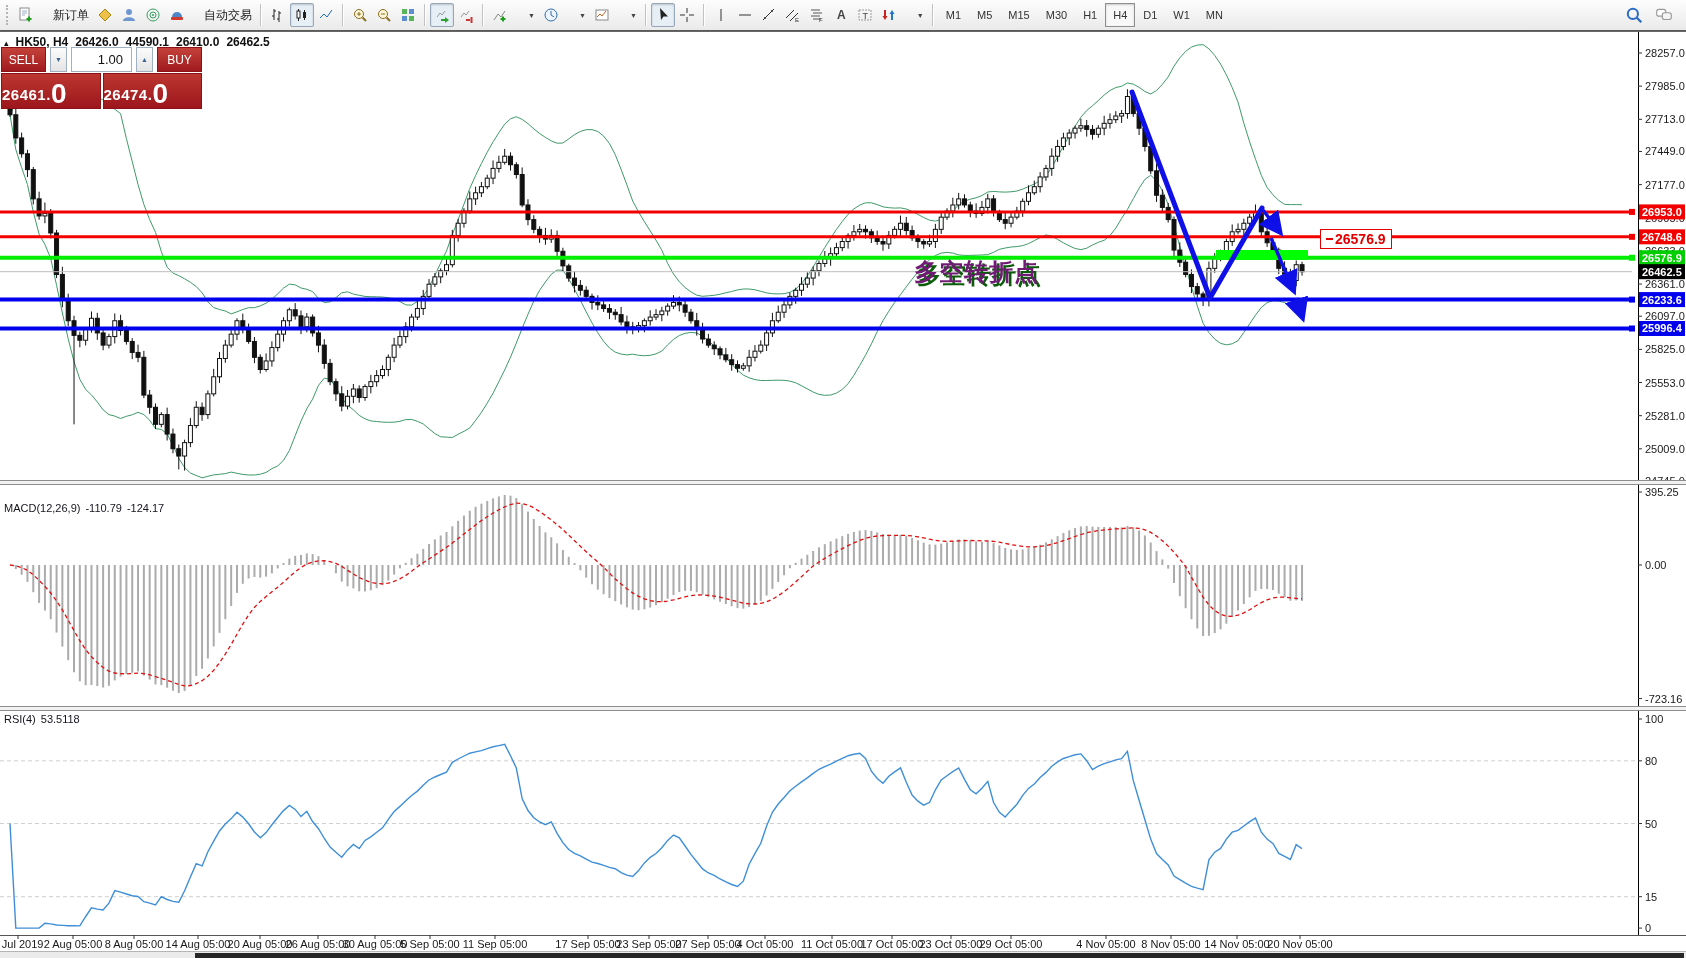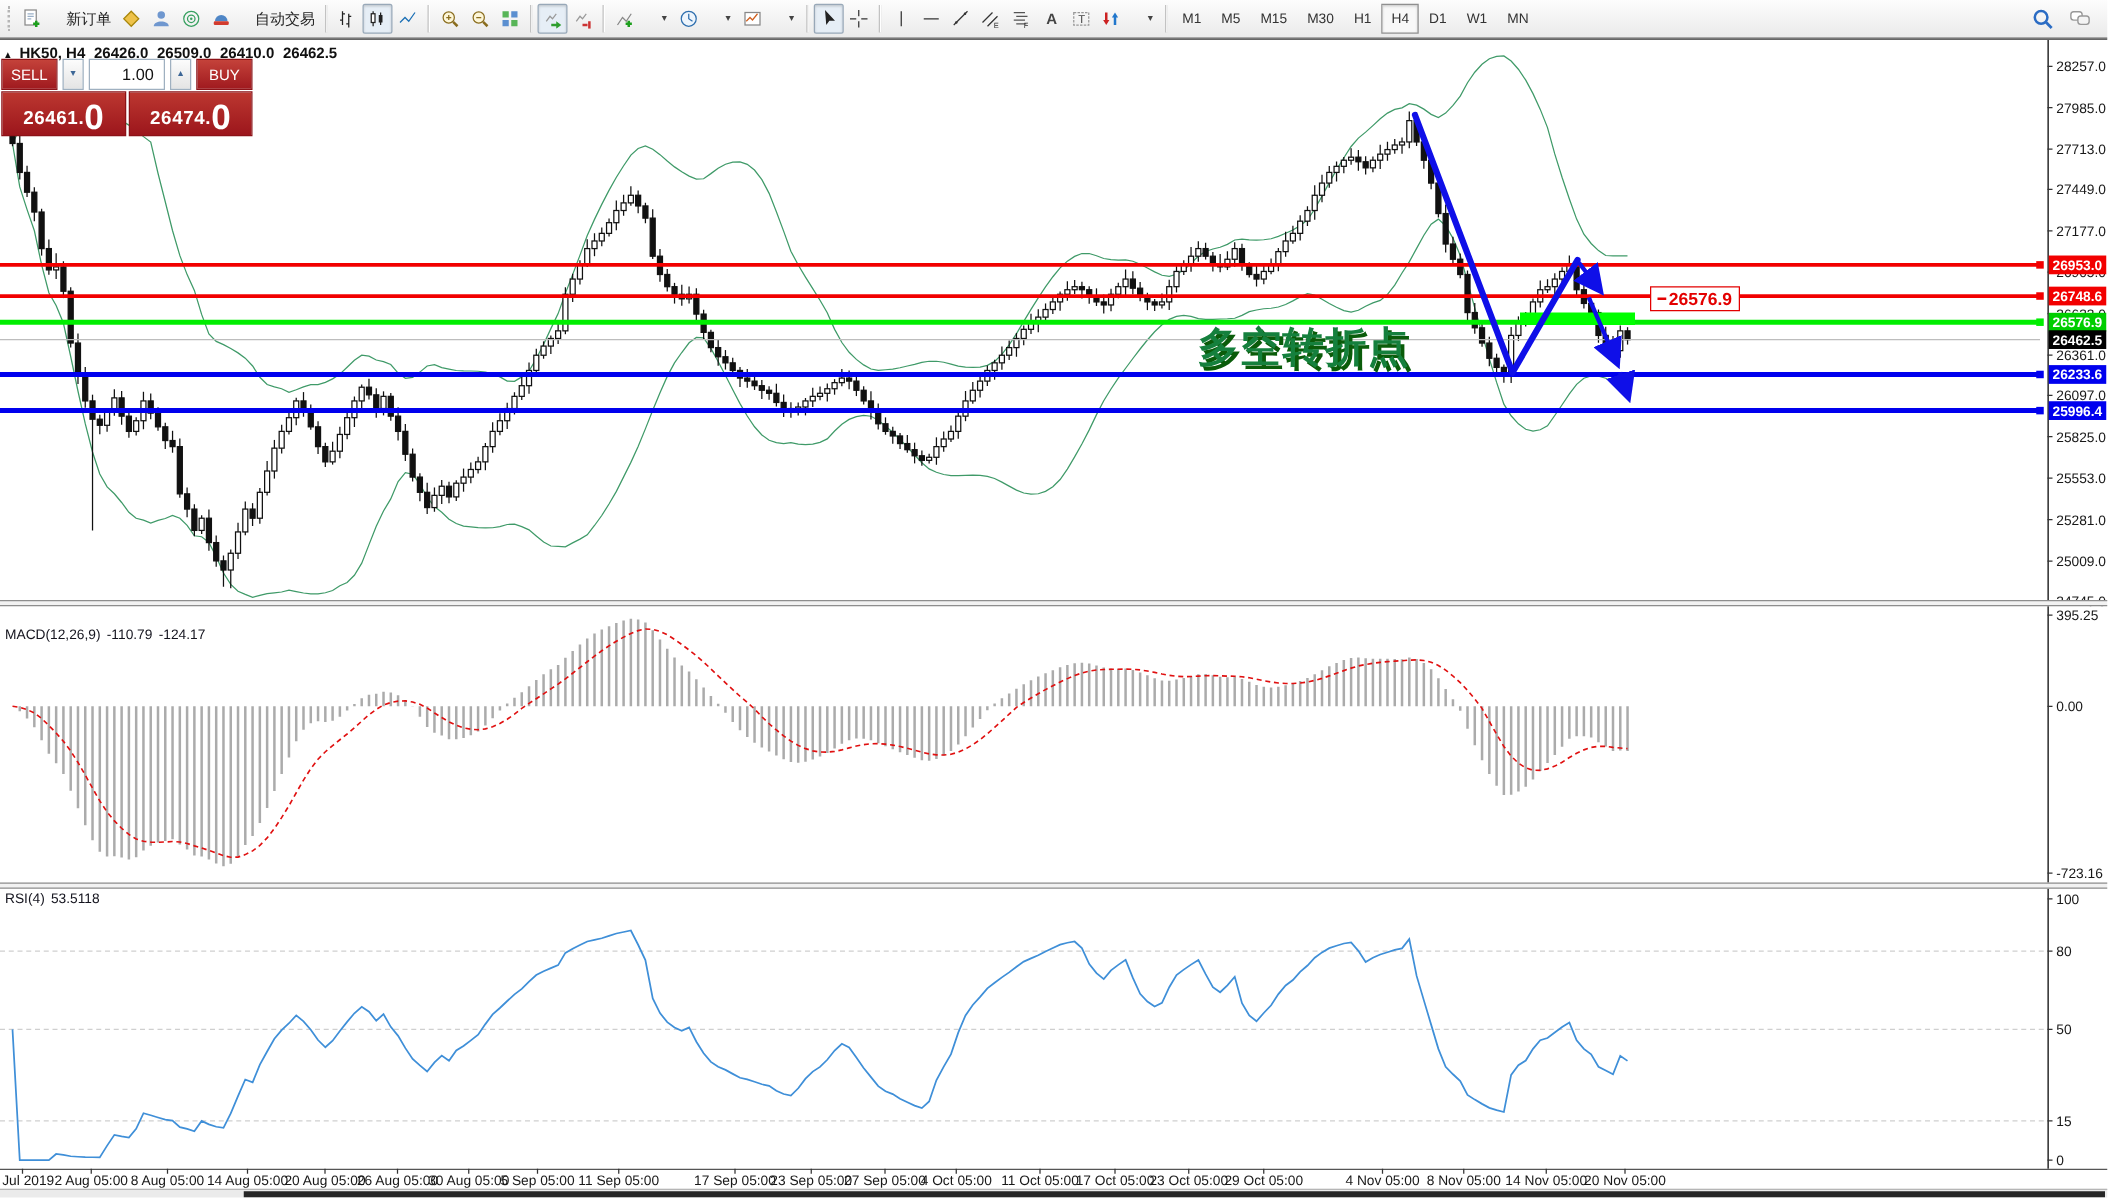--- a/index.html
+++ b/index.html
@@ -27,29 +27,29 @@
   .qpanel{position:absolute;left:1px;top:47px;width:201px;z-index:7;font-family:"Liberation Sans",sans-serif}
   .qrow1{display:flex;height:25px;gap:4px}
   .qbtn{width:45px;background:linear-gradient(#c4423a,#a01a1f);color:#fff;font-size:12px;
         display:flex;align-items:center;justify-content:center;border:1px solid #8c1217;box-sizing:border-box}
   .qspin{width:17px;background:linear-gradient(#fcfcfc,#e4e4e4);border:1px solid #9fb0c0;box-sizing:border-box;
         display:flex;align-items:center;justify-content:center;font-size:7px;color:#3c6696}
   .qval{flex:1;background:#fff;border:1px solid #9fb0c0;box-sizing:border-box;font-size:13px;color:#111;
         display:flex;align-items:center;justify-content:flex-end;padding-right:8px}
   .qrow2{display:flex;height:36px;margin-top:1px;gap:2px}
   .qprice{flex:1;background:linear-gradient(#bc3730,#9c161c);color:#fff;display:flex;align-items:flex-end;
-        justify-content:center;padding-bottom:2px;border:1px solid #8c1217;box-sizing:border-box}
+        padding-bottom:2px;border:1px solid #8c1217;box-sizing:border-box}
   .qint{font-size:15px;font-weight:bold;margin-bottom:3px;letter-spacing:.5px}
   .qbig{font-size:28px;font-weight:bold;line-height:.85}
   
   .indlbl{position:absolute;left:4px;z-index:6;font-size:11px;color:#14141e;white-space:nowrap}
   .indlbl span{margin-right:5px}
   
-  .cn-note{position:absolute;left:958px;top:256px;z-index:6;font-size:33px;font-weight:bold;letter-spacing:1px;
-    color:#15803d;text-shadow:3px 3px 0 #0a5c0a;font-family:"DejaVu Sans","Liberation Sans",sans-serif;white-space:nowrap}
+  .cn-note{position:absolute;left:914px;top:256px;z-index:6;font-size:24px;font-weight:bold;letter-spacing:1px;
+    color:#701a75;text-shadow:3px 3px 0 #0a5c0a;font-family:"DejaVu Sans","Liberation Sans",sans-serif;white-space:nowrap}
   .plabel{position:absolute;left:1320px;top:229px;z-index:6;border:1px solid #e30000;background:#fff;
     color:#e30000;font-weight:bold;font-size:14px;height:18px;line-height:18px;padding:0 5px;display:flex;align-items:center}
   .plabel .dash{display:inline-block;width:7px;height:2px;background:#e30000;margin-right:2px}
   
   .psep{position:absolute;left:0;width:1686px;height:3px;background:#f2f2f2;
         border-top:1px solid #8e8e8e;border-bottom:1px solid #8e8e8e;z-index:5}
   .scroll{position:absolute;left:0;top:951px;width:1686px;height:7px;background:#ebebeb;border-top:1px solid #b5b5b5;z-index:6}
   .scroll .bar{position:absolute;left:195px;right:2px;top:1px;height:5px;background:#262626}
   
   #csvg{position:absolute;left:0;top:0;z-index:1}
@@ -1130,21 +1130,21 @@
     <line x1="1237" y1="935" x2="1237" y2="939" stroke="#333"></line>
     <text x="1237" y="948" text-anchor="middle">14 Nov 05:00</text>
     <line x1="1300" y1="935" x2="1300" y2="939" stroke="#333"></line>
     <text x="1300" y="948" text-anchor="middle">20 Nov 05:00</text>
   </svg>
 
 <div class="hdr">
   <span class="tri">▴</span>
   <span>HK50, H4</span>
   <span>26426.0</span>
-  <span>26509.0</span>
+  <span>44590.1</span>
   <span>26410.0</span>
   <span>26462.5</span>
 </div>
 
 <div class="qpanel">
   <div class="qrow1">
     <div class="qbtn">SELL</div>
     <div class="qspin">▼</div>
     <div class="qval">1.00</div>
     <div class="qspin">▲</div>

